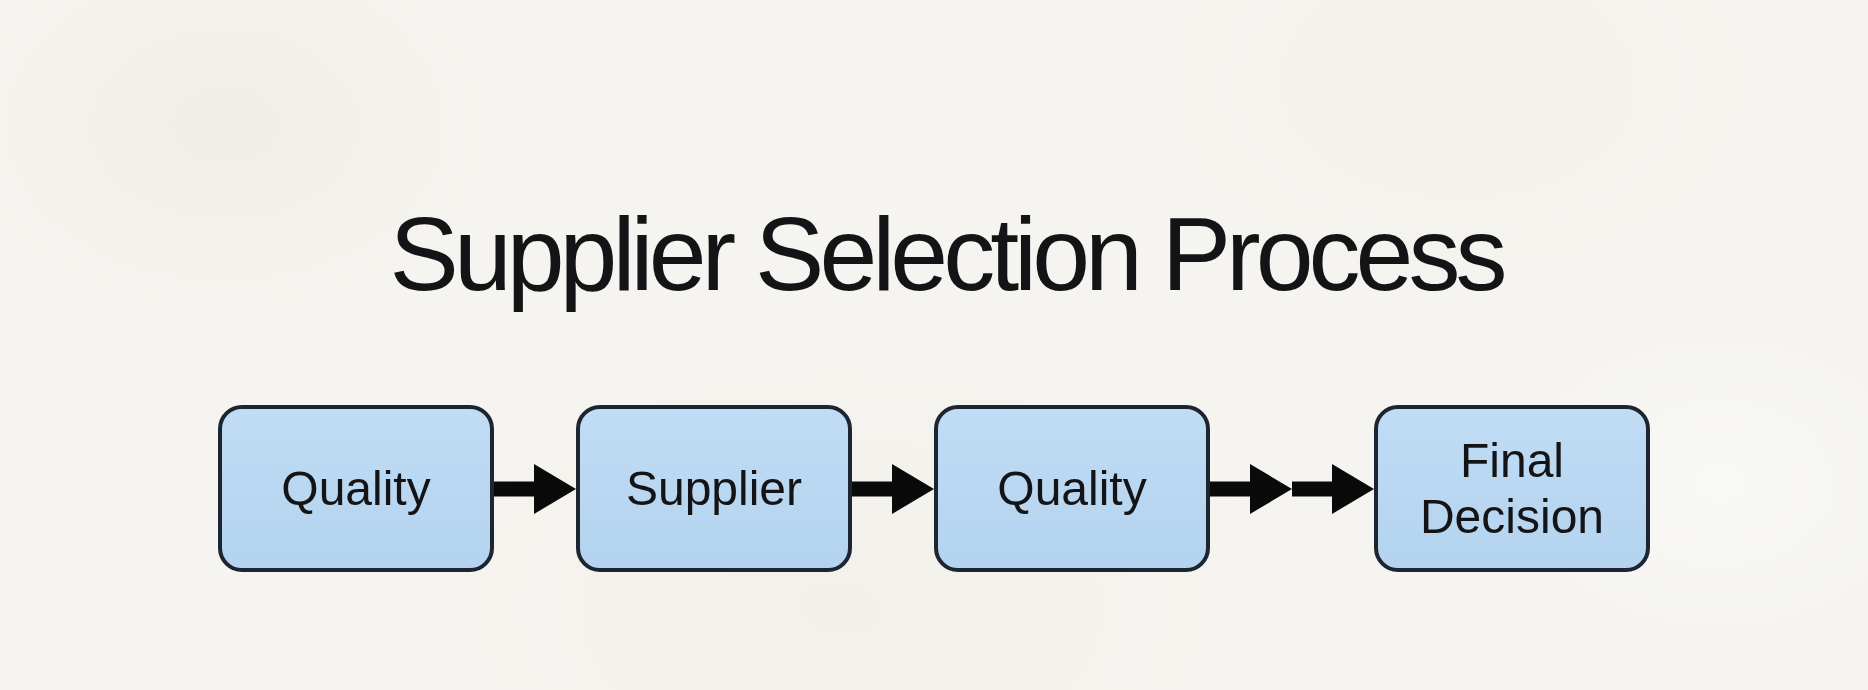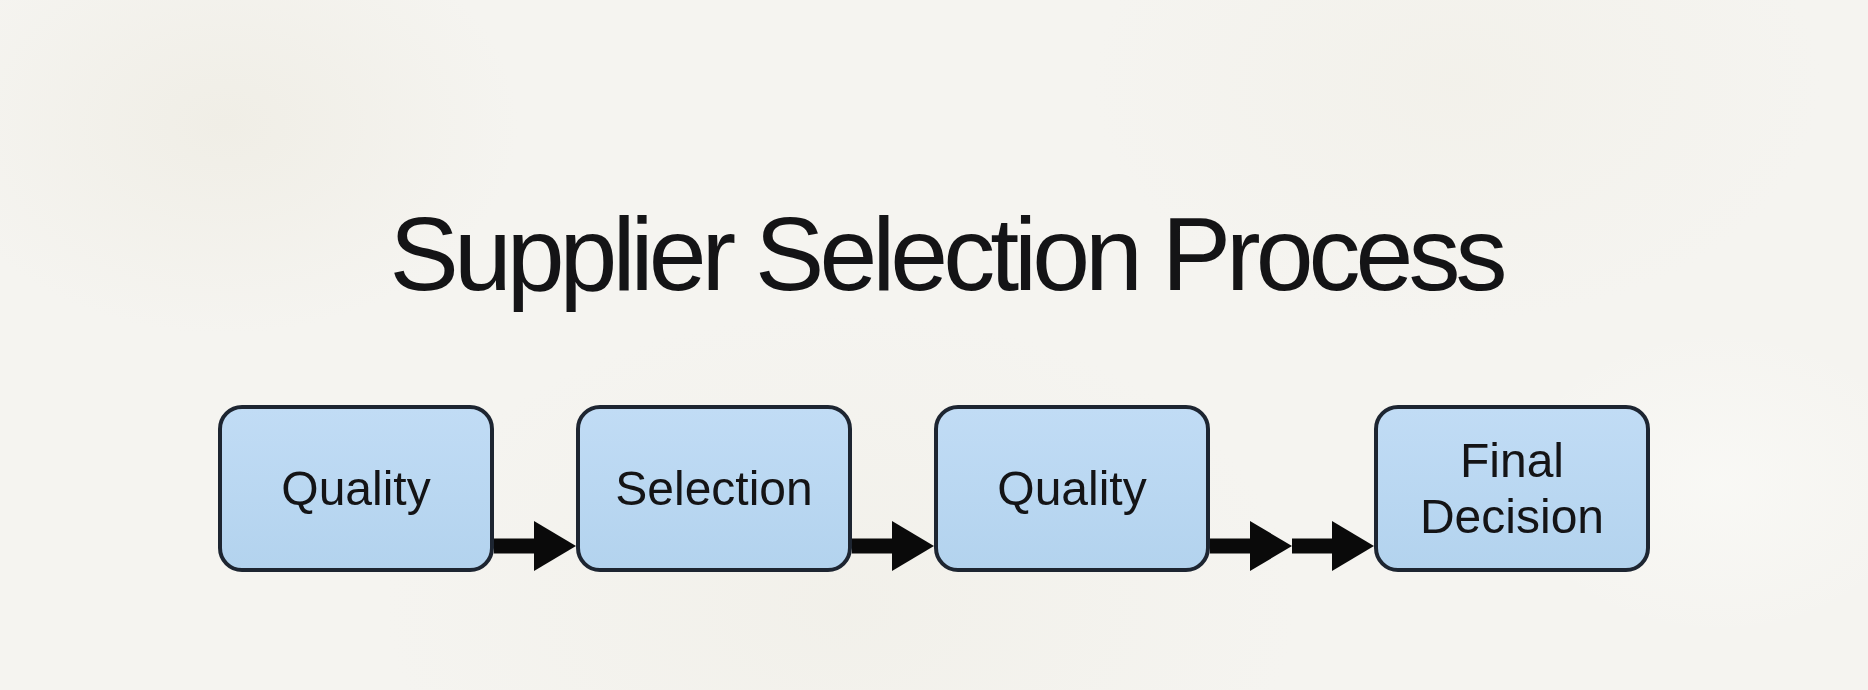--- a/index.html
+++ b/index.html
@@ -44,21 +44,21 @@
     line-height: 1;
     color: var(--text, #141416);
   }
   .flow-row {
     position: absolute;
     top: 405px;
     left: 0;
     width: 100%;
     display: flex;
     justify-content: center;
-    align-items: flex-end;
+    align-items: center;
   }
   .step-box {
     box-sizing: border-box;
     flex: 0 0 auto;
     width: 276px;
     height: 167px;
     background: linear-gradient(180deg, var(--box-fill-top, #c1dcf5), var(--box-fill-bottom, #b3d3ee));
     border: 4px solid var(--box-border, #1d2531);
     border-radius: 24px;
     display: flex;
@@ -95,21 +95,21 @@
     <div class="step-box">
       <span class="step-label">Quality</span>
     </div>
 
     <svg class="arrow" viewBox="0 0 82 52" xmlns="http://www.w3.org/2000/svg">
       <rect x="0" y="18.5" width="45" height="15"></rect>
       <polygon points="40,1 82,26 40,51"></polygon>
     </svg>
 
     <div class="step-box">
-      <span class="step-label">Selection</span>
+      <span class="step-label">Supplier</span>
     </div>
 
     <svg class="arrow" viewBox="0 0 82 52" xmlns="http://www.w3.org/2000/svg">
       <rect x="0" y="18.5" width="45" height="15"></rect>
       <polygon points="40,1 82,26 40,51"></polygon>
     </svg>
 
     <div class="step-box">
       <span class="step-label">Quality</span>
     </div>

